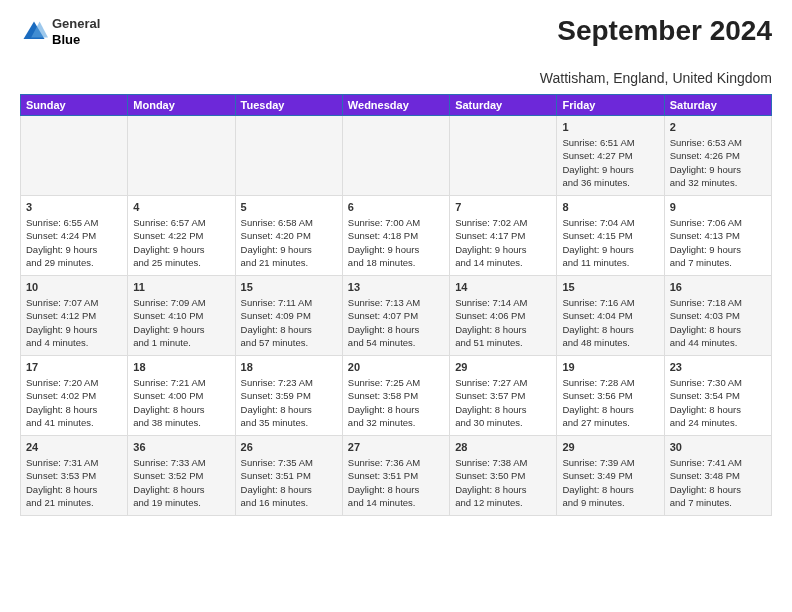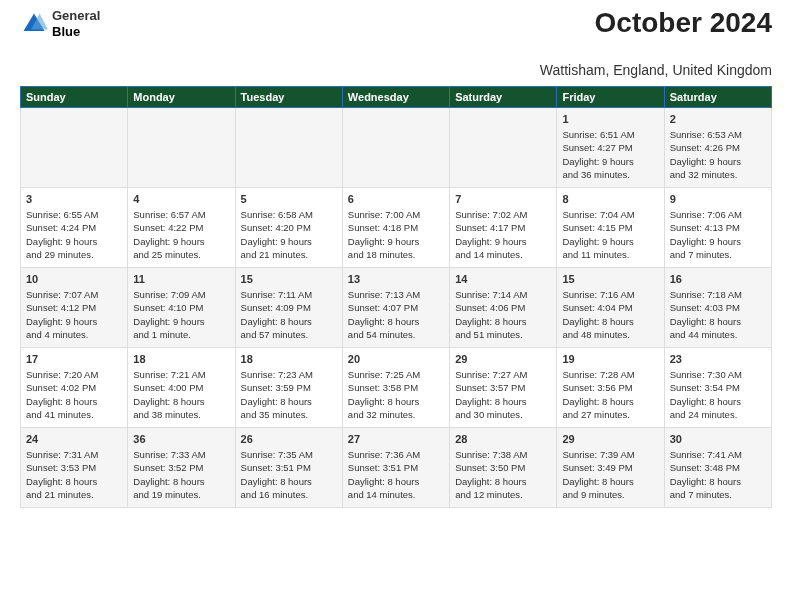--- a/index.html
+++ b/index.html
@@ -6,21 +6,21 @@
     body {
       font-family: Arial, sans-serif;
       background: #fff;
       width: 792px;
       height: 612px;
       overflow: hidden;
     }
     .page {
       width: 792px;
       height: 612px;
-      padding: 8px 20px 10px 20px;
+      padding: 16px 20px 10px 20px;
     }
     .header {
       display: flex;
       align-items: flex-start;
       justify-content: space-between;
       margin-bottom: 8px;
     }
     .logo {
       display: flex;
       align-items: center;
@@ -50,21 +50,21 @@
       font-size: 14px;
       color: #333;
       margin-top: 23px;
     }
     table {
       width: 100%;
       border-collapse: collapse;
       table-layout: fixed;
     }
     thead tr {
-      background-color: #14532d;
+      background-color: #6d28d9;
     }
     thead th {
       color: #fff;
       font-size: 11px;
       font-weight: bold;
       padding: 4px 5px;
       text-align: left;
       border: 1px solid #2a6db5;
     }
     tbody tr {
@@ -106,21 +106,21 @@
       <svg class="logo-icon" viewBox="0 0 40 40">
         <polygon points="20,5 35,30 5,30" fill="#1a6bbf"></polygon>
         <polygon points="28,5 40,28 16,28" fill="#5ba3e0" opacity="0.6"></polygon>
       </svg>
       <div class="logo-text">
         <span class="general">General</span><br>
         <span class="blue">Blue</span>
       </div>
     </div>
     <div class="title-block">
-      <div class="month-title">October 2024</div>
+      <div class="month-title">September 2024</div>
       <div class="location">Wattisham, England, United Kingdom</div>
     </div>
   </div>
 
   <table>
     <thead>
       <tr>
         <th>Sunday</th>
         <th>Monday</th>
         <th>Tuesday</th>

